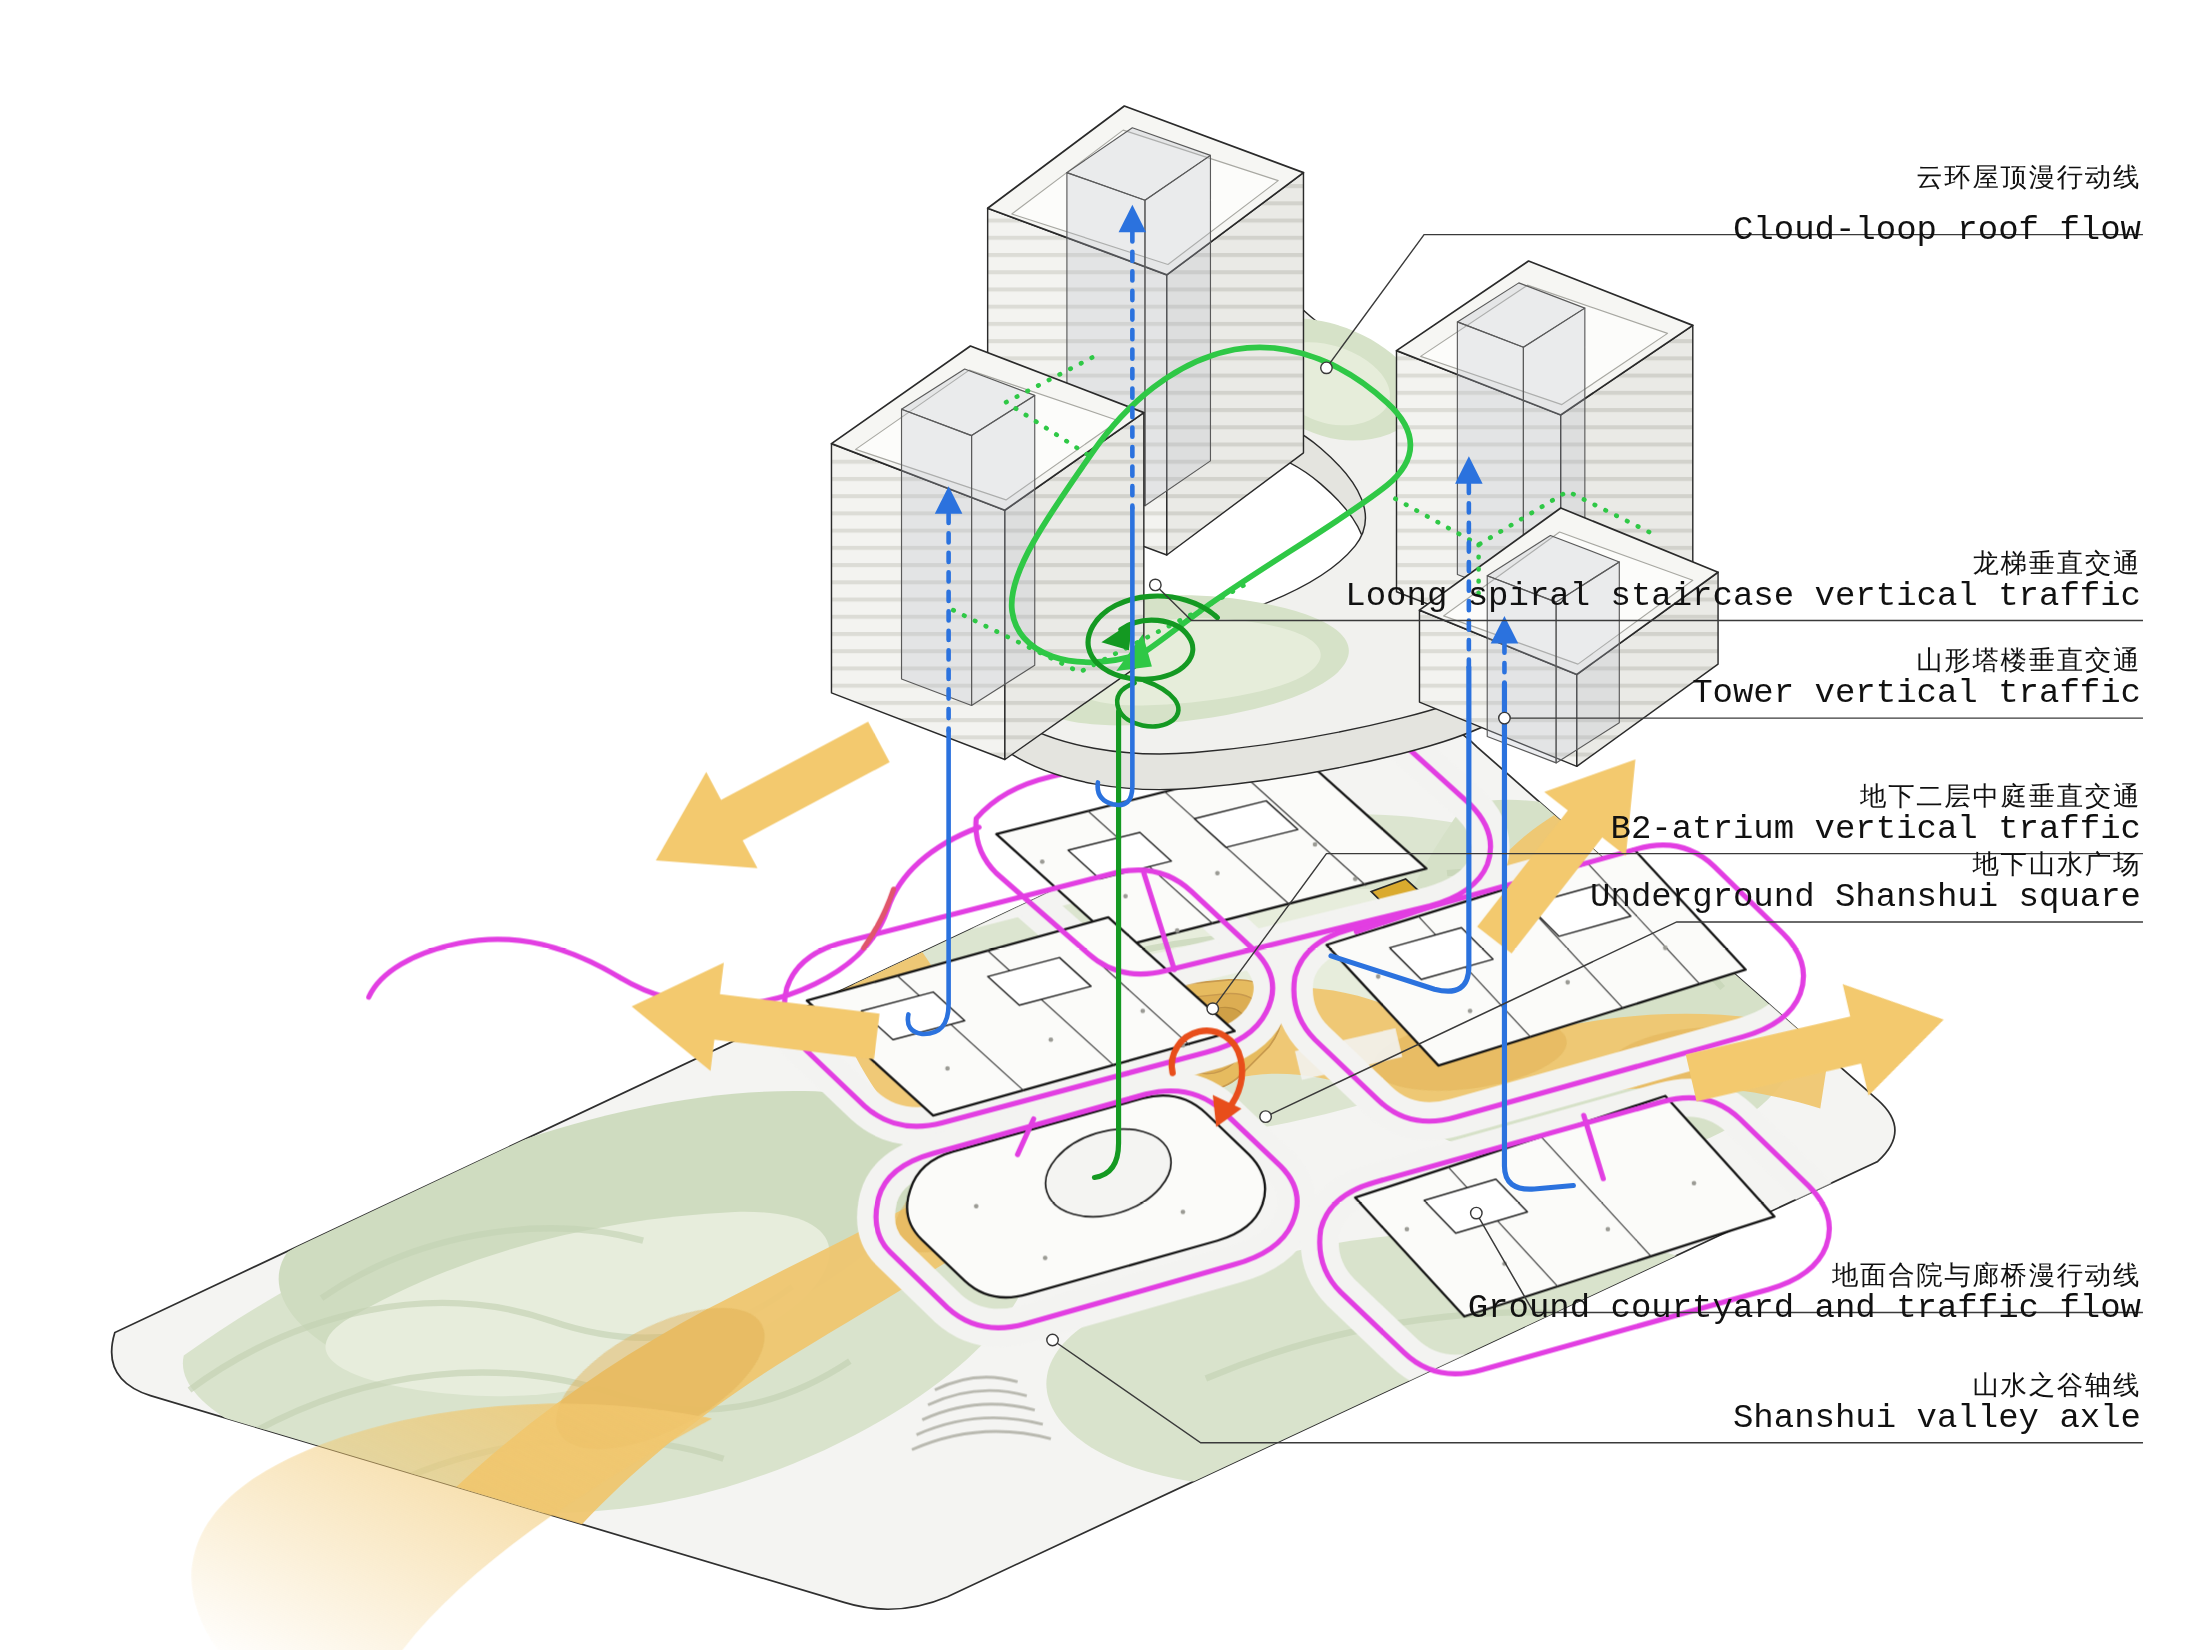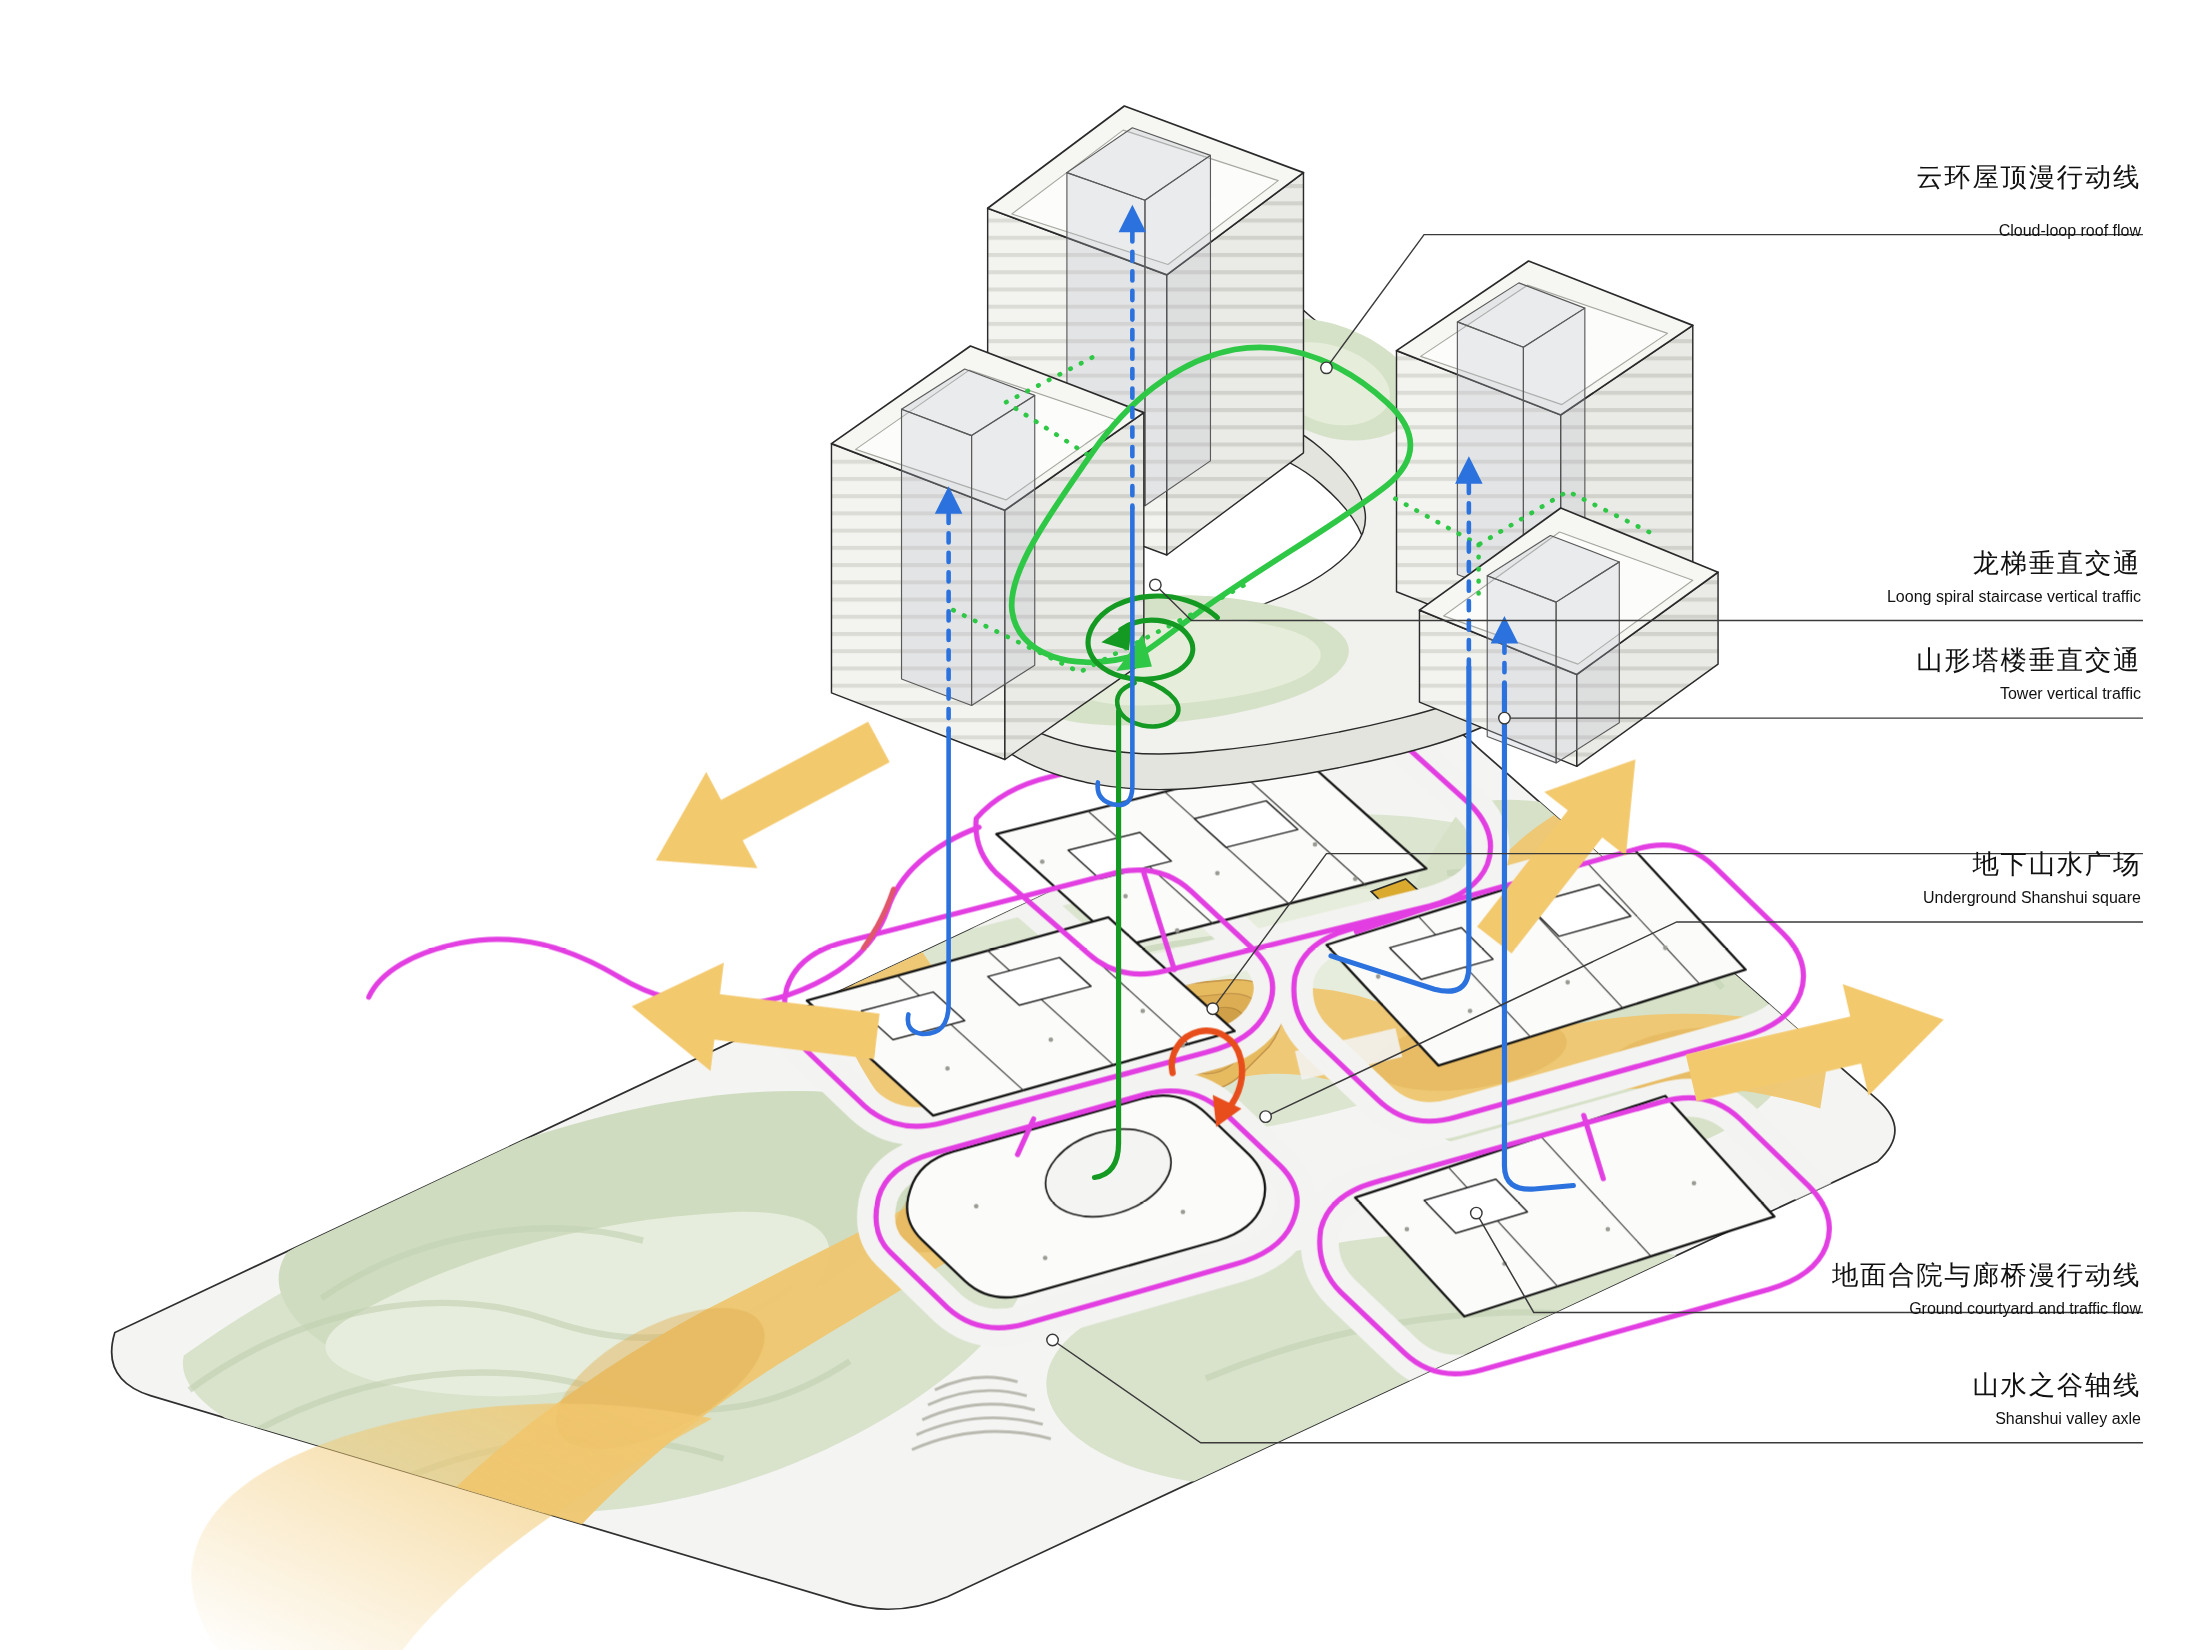--- a/index.html
+++ b/index.html
@@ -6,21 +6,21 @@
   #stage{
     position:relative;width:2205px;height:1651px;background:#ffffff;
     font-family:"Liberation Sans","DejaVu Sans",sans-serif;overflow:hidden;
   }
   #diagram-svg{position:absolute;left:0;top:0;}
   .label{
     position:absolute;right:64px;text-align:right;color:#111;
     display:flex;flex-direction:column;line-height:33px;
   }
   .label .cn{font-size:26.4px;letter-spacing:1.7px;}
-  .label .en{font-size:16px;letter-spacing:0px;}
+  .label .en{font-size:34px;letter-spacing:0px;font-family:Liberation Mono, monospace;}
   .l1{top:161px;gap:20px;} .l2{top:547px;} .l3{top:644px;} .l4{top:780px;}
   .l5{top:848px;} .l6{top:1239px;margin-top:20px;} .l7{top:1369px;}
 </style>
 </head>
 <body>
 
 <div id="stage">
 <svg id="diagram-svg" width="2205" height="1651" viewBox="0 0 3840 2874">
   <defs>
     <pattern id="ribs" width="12" height="30" patternUnits="userSpaceOnUse">
@@ -419,20 +419,24 @@
     <span class="en">Cloud-loop roof flow</span>
   </div>
   <div class="label l3">
     <span class="cn">山形塔楼垂直交通</span>
     <span class="en">Tower vertical traffic</span>
   </div>
   <div class="label l2">
     <span class="cn">龙梯垂直交通</span>
     <span class="en">Loong spiral staircase vertical traffic</span>
   </div>
+  <div class="label l4">
+    <span class="cn">地下二层中庭垂直交通</span>
+    <span class="en">B2-atrium vertical traffic</span>
+  </div>
   <div class="label l5">
     <span class="cn">地下山水广场</span>
     <span class="en">Underground Shanshui square</span>
   </div>
   <div class="label l6">
     <span class="cn">地面合院与廊桥漫行动线</span>
     <span class="en">Ground courtyard and traffic flow</span>
   </div>
   <div class="label l7">
     <span class="cn">山水之谷轴线</span>

